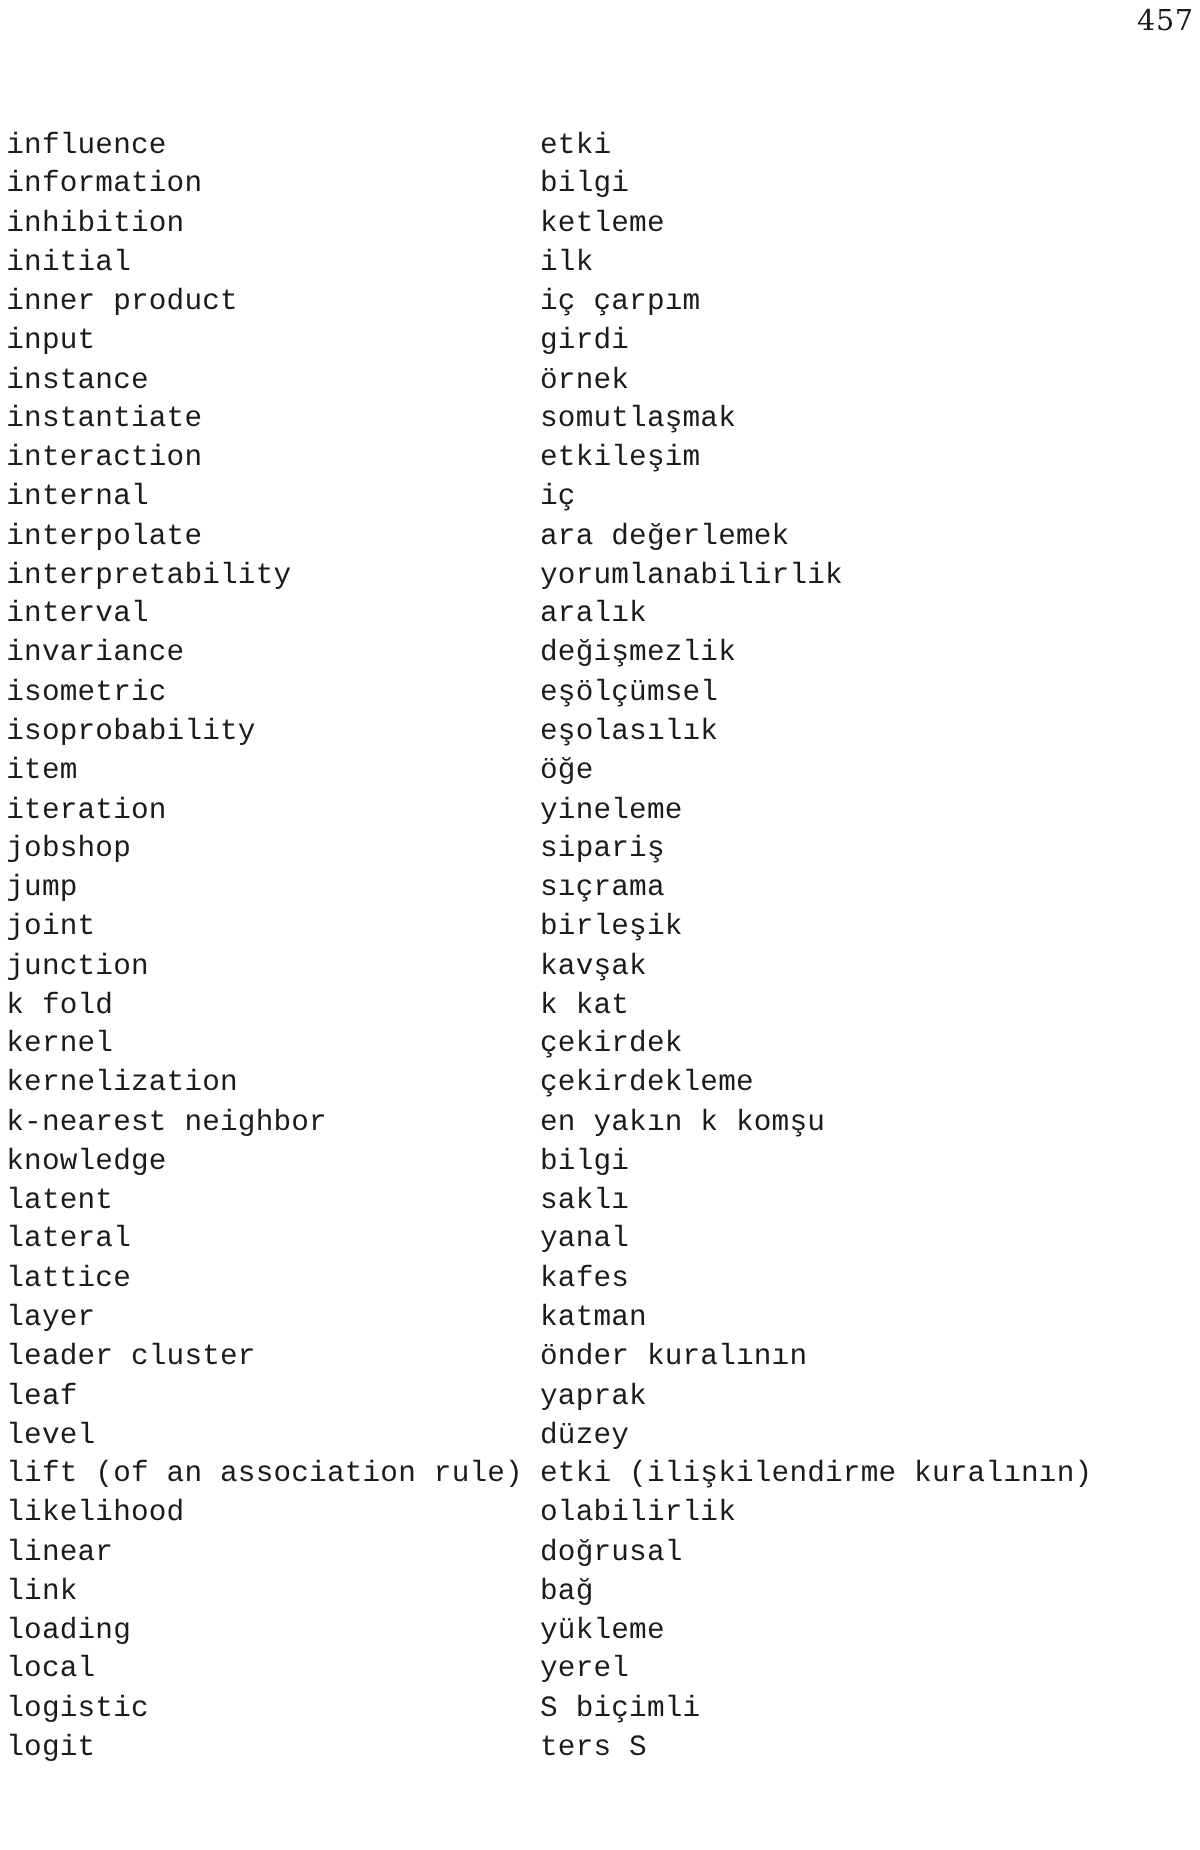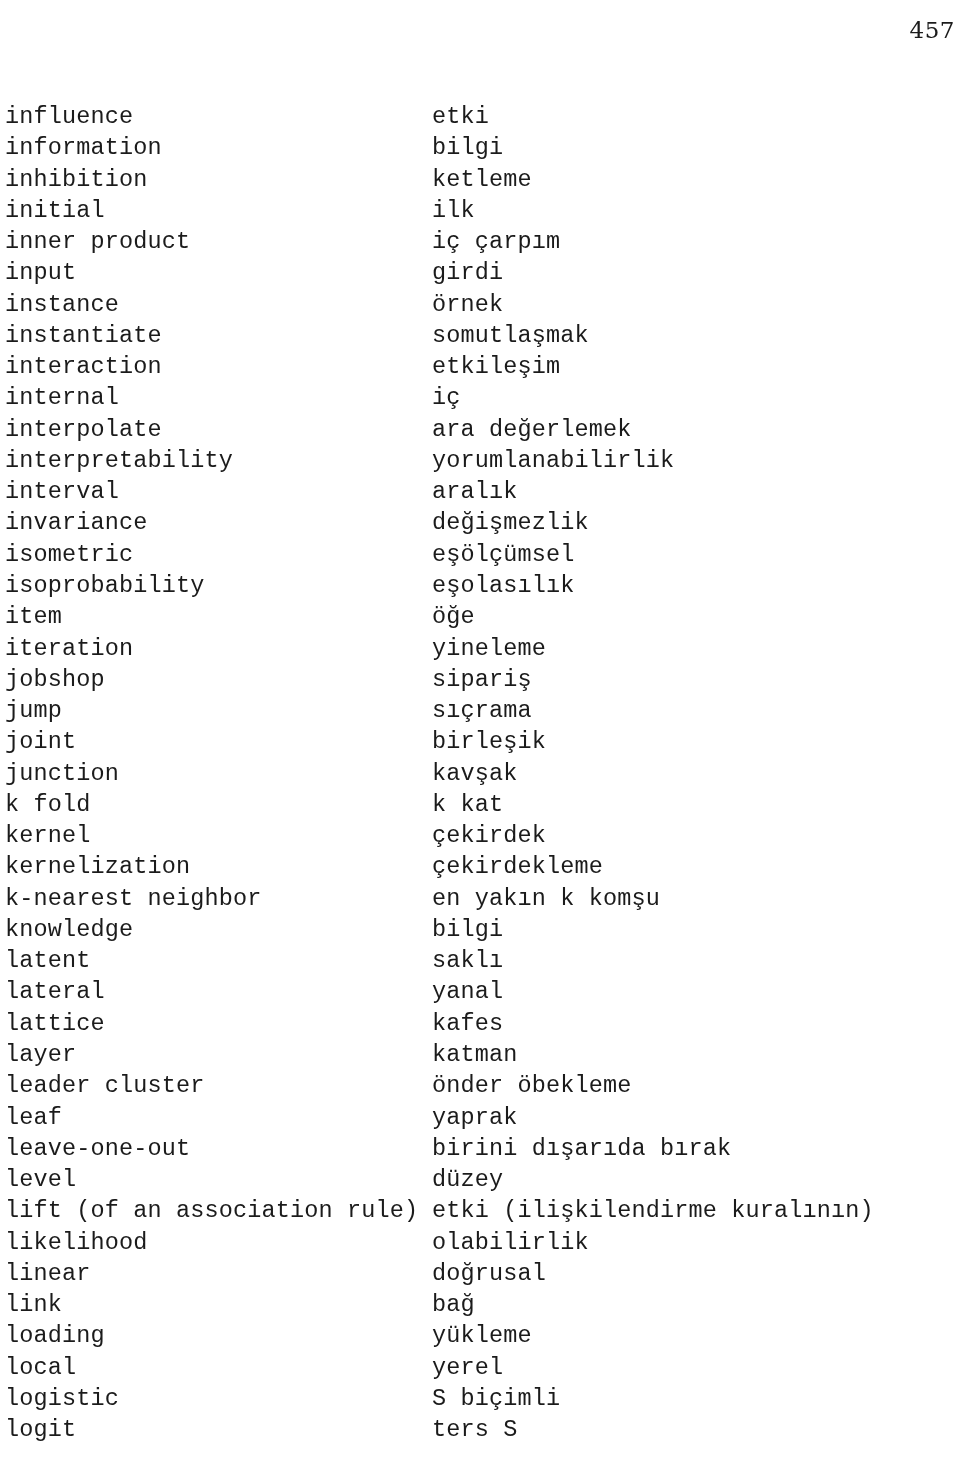--- a/index.html
+++ b/index.html
@@ -23,21 +23,20 @@
     position: absolute;
     top: 2px;
     right: 5px;
     width: 200px;
     text-align: right;
     font-size: 23px;
     line-height: 30px;
     letter-spacing: 0.5px;
     color: #1b1b1b;
     font-family: "DejaVu Serif", "Liberation Serif", serif;
-    margin-top: 13px;
   }
 
   
   .glossary {
     position: absolute;
     left: 0;
     top: 101px;
     width: 960px;
   }
 
@@ -188,31 +187,27 @@
     <div class="entry">
       <span class="term-source">lattice</span>
       <span class="term-target">kafes</span>
     </div>
     <div class="entry">
       <span class="term-source">layer</span>
       <span class="term-target">katman</span>
     </div>
     <div class="entry">
       <span class="term-source">leader cluster</span>
-      <span class="term-target">önder öbekleme</span>
+      <span class="term-target">önder kuralının</span>
     </div>
     <div class="entry">
       <span class="term-source">leaf</span>
       <span class="term-target">yaprak</span>
     </div>
     <div class="entry">
-      <span class="term-source">leave-one-out</span>
-      <span class="term-target">birini dışarıda bırak</span>
-    </div>
-    <div class="entry">
       <span class="term-source">level</span>
       <span class="term-target">düzey</span>
     </div>
     <div class="entry">
       <span class="term-source">lift (of an association rule)</span>
       <span class="term-target">etki (ilişkilendirme kuralının)</span>
     </div>
     <div class="entry">
       <span class="term-source">likelihood</span>
       <span class="term-target">olabilirlik</span>

